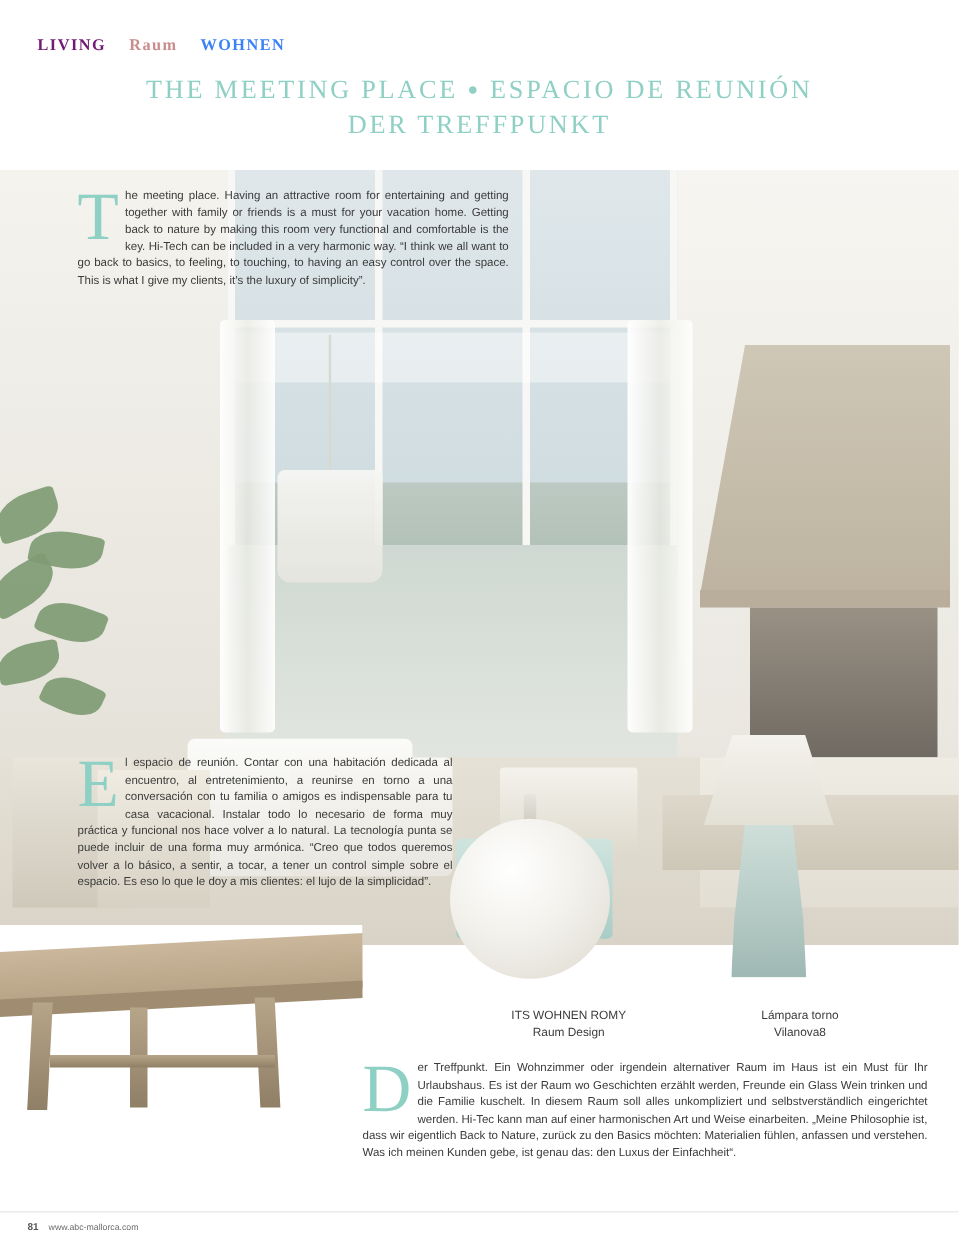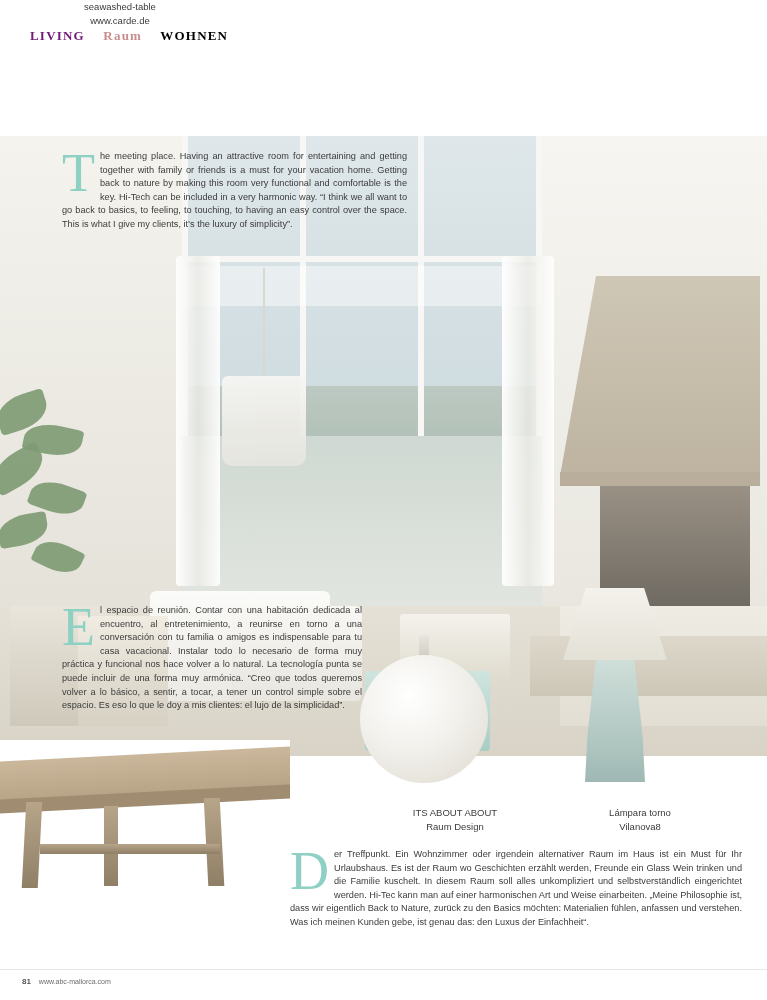--- a/index.html
+++ b/index.html
@@ -15,21 +15,21 @@
 
   
   .kicker{
     position:absolute;left:30px;top:28px;
     font-family:"Liberation Serif", serif;
     font-size:13px;letter-spacing:1.2px;font-weight:700;
   }
   .kicker span{margin-right:14px;}
   .k-living{color:#701a75;}
   .k-hogar{color:#c98d8d;}
-  .k-wohnen{color:#000000;}
+  .k-wohnen{color:#3b82f6;}
 
   .headline{
     position:absolute;left:0;top:58px;width:767px;text-align:center;
     font-family:"Liberation Serif", serif;
     color:#8fd0c4;
     font-size:21px;letter-spacing:2.2px;line-height:26px;
   }
   .headline .dot{font-size:14px;vertical-align:middle;}
 
   
@@ -231,20 +231,27 @@
 <body>
 
 <div class="page">
 
   <div class="kicker">
     <span class="k-living">LIVING</span>
     <span class="k-hogar">Raum</span>
     <span class="k-wohnen">WOHNEN</span>
   </div>
 
+  <div class="headline">
+    <span>THE MEETING PLACE</span>
+    <span class="dot">●</span>
+    <span>ESPACIO DE REUNIÓN</span>
+    <br>
+    <span>DER TREFFPUNKT</span>
+  </div>
 
   <div class="photo">
     <div class="ceil"></div>
     <div class="wall-left"></div>
     <div class="wall-right"></div>
 
     <div class="win">
       <div class="mull" style="left:0;top:0;width:6px;height:480px;"></div>
       <div class="mull" style="left:118px;top:0;width:6px;height:480px;"></div>
       <div class="mull" style="left:236px;top:0;width:6px;height:480px;"></div>
@@ -303,33 +310,29 @@
     <div class="tt-top"></div>
     <div class="tt-edge"></div>
     <div class="tt-leg" style="left:24px;top:62px;width:16px;height:86px;transform:skewX(-3deg);"></div>
     <div class="tt-leg" style="left:104px;top:66px;width:14px;height:80px;"></div>
     <div class="tt-leg" style="left:206px;top:58px;width:16px;height:88px;transform:skewX(3deg);"></div>
     <div class="tt-leg" style="left:40px;top:104px;width:180px;height:10px;"></div>
   </div>
 
   <div class="cap-row">
     <div class="cap cap-romy">
-      <div class="t1">ITS ABOUT ABOUT</div>
+      <div class="t1">ITS WOHNEN ROMY</div>
       <div class="t2">Raum Design</div>
     </div>
     <div class="cap cap-vila">
       <div class="t1">Lámpara torno</div>
       <div class="t2">Vilanova8</div>
     </div>
   </div>
 
-  <div class="cap-table">
-    <div>seawashed-table</div>
-    <div>www.carde.de</div>
-  </div>
 
   <div class="intro-de">
     <span class="dropcap-de">D</span><span>er Treffpunkt. Ein Wohnzimmer oder irgendein alternativer Raum im Haus ist ein Must für Ihr Urlaubshaus. Es ist der Raum wo Geschichten erzählt werden, Freunde ein Glass Wein trinken und die Familie kuschelt. In diesem Raum soll alles unkompliziert und selbstverständlich eingerichtet werden. Hi-Tec kann man auf einer harmonischen Art und Weise einarbeiten. „Meine Philosophie ist, dass wir eigentlich Back to Nature, zurück zu den Basics möchten: Materialien fühlen, anfassen und verstehen. Was ich meinen Kunden gebe, ist genau das: den Luxus der Einfachheit“.</span>
   </div>
 
   <div class="footer-rule"></div>
   <div class="folio">
     <span class="num">81</span>
     <span>www.abc-mallorca.com</span>
   </div>

